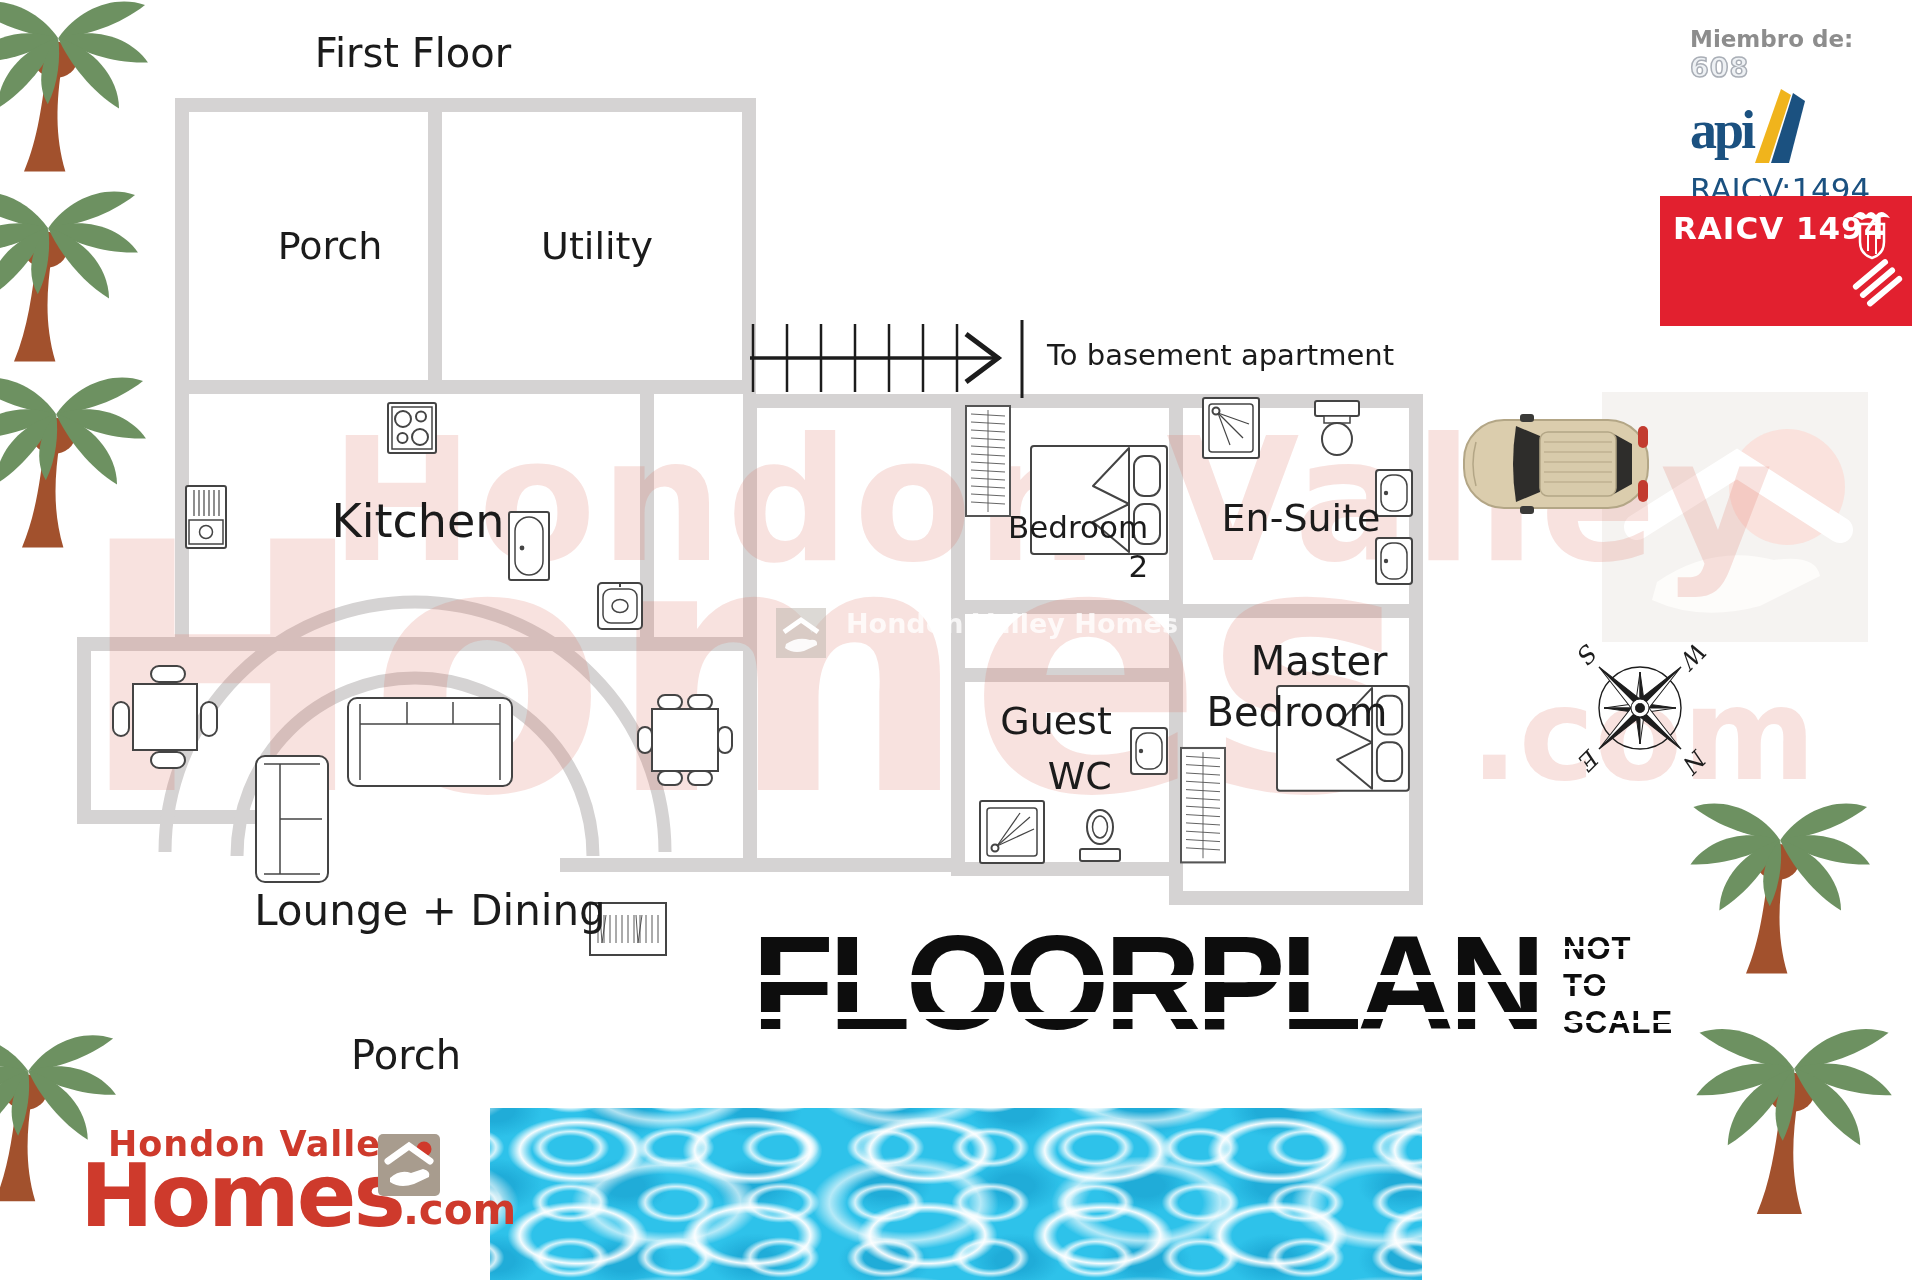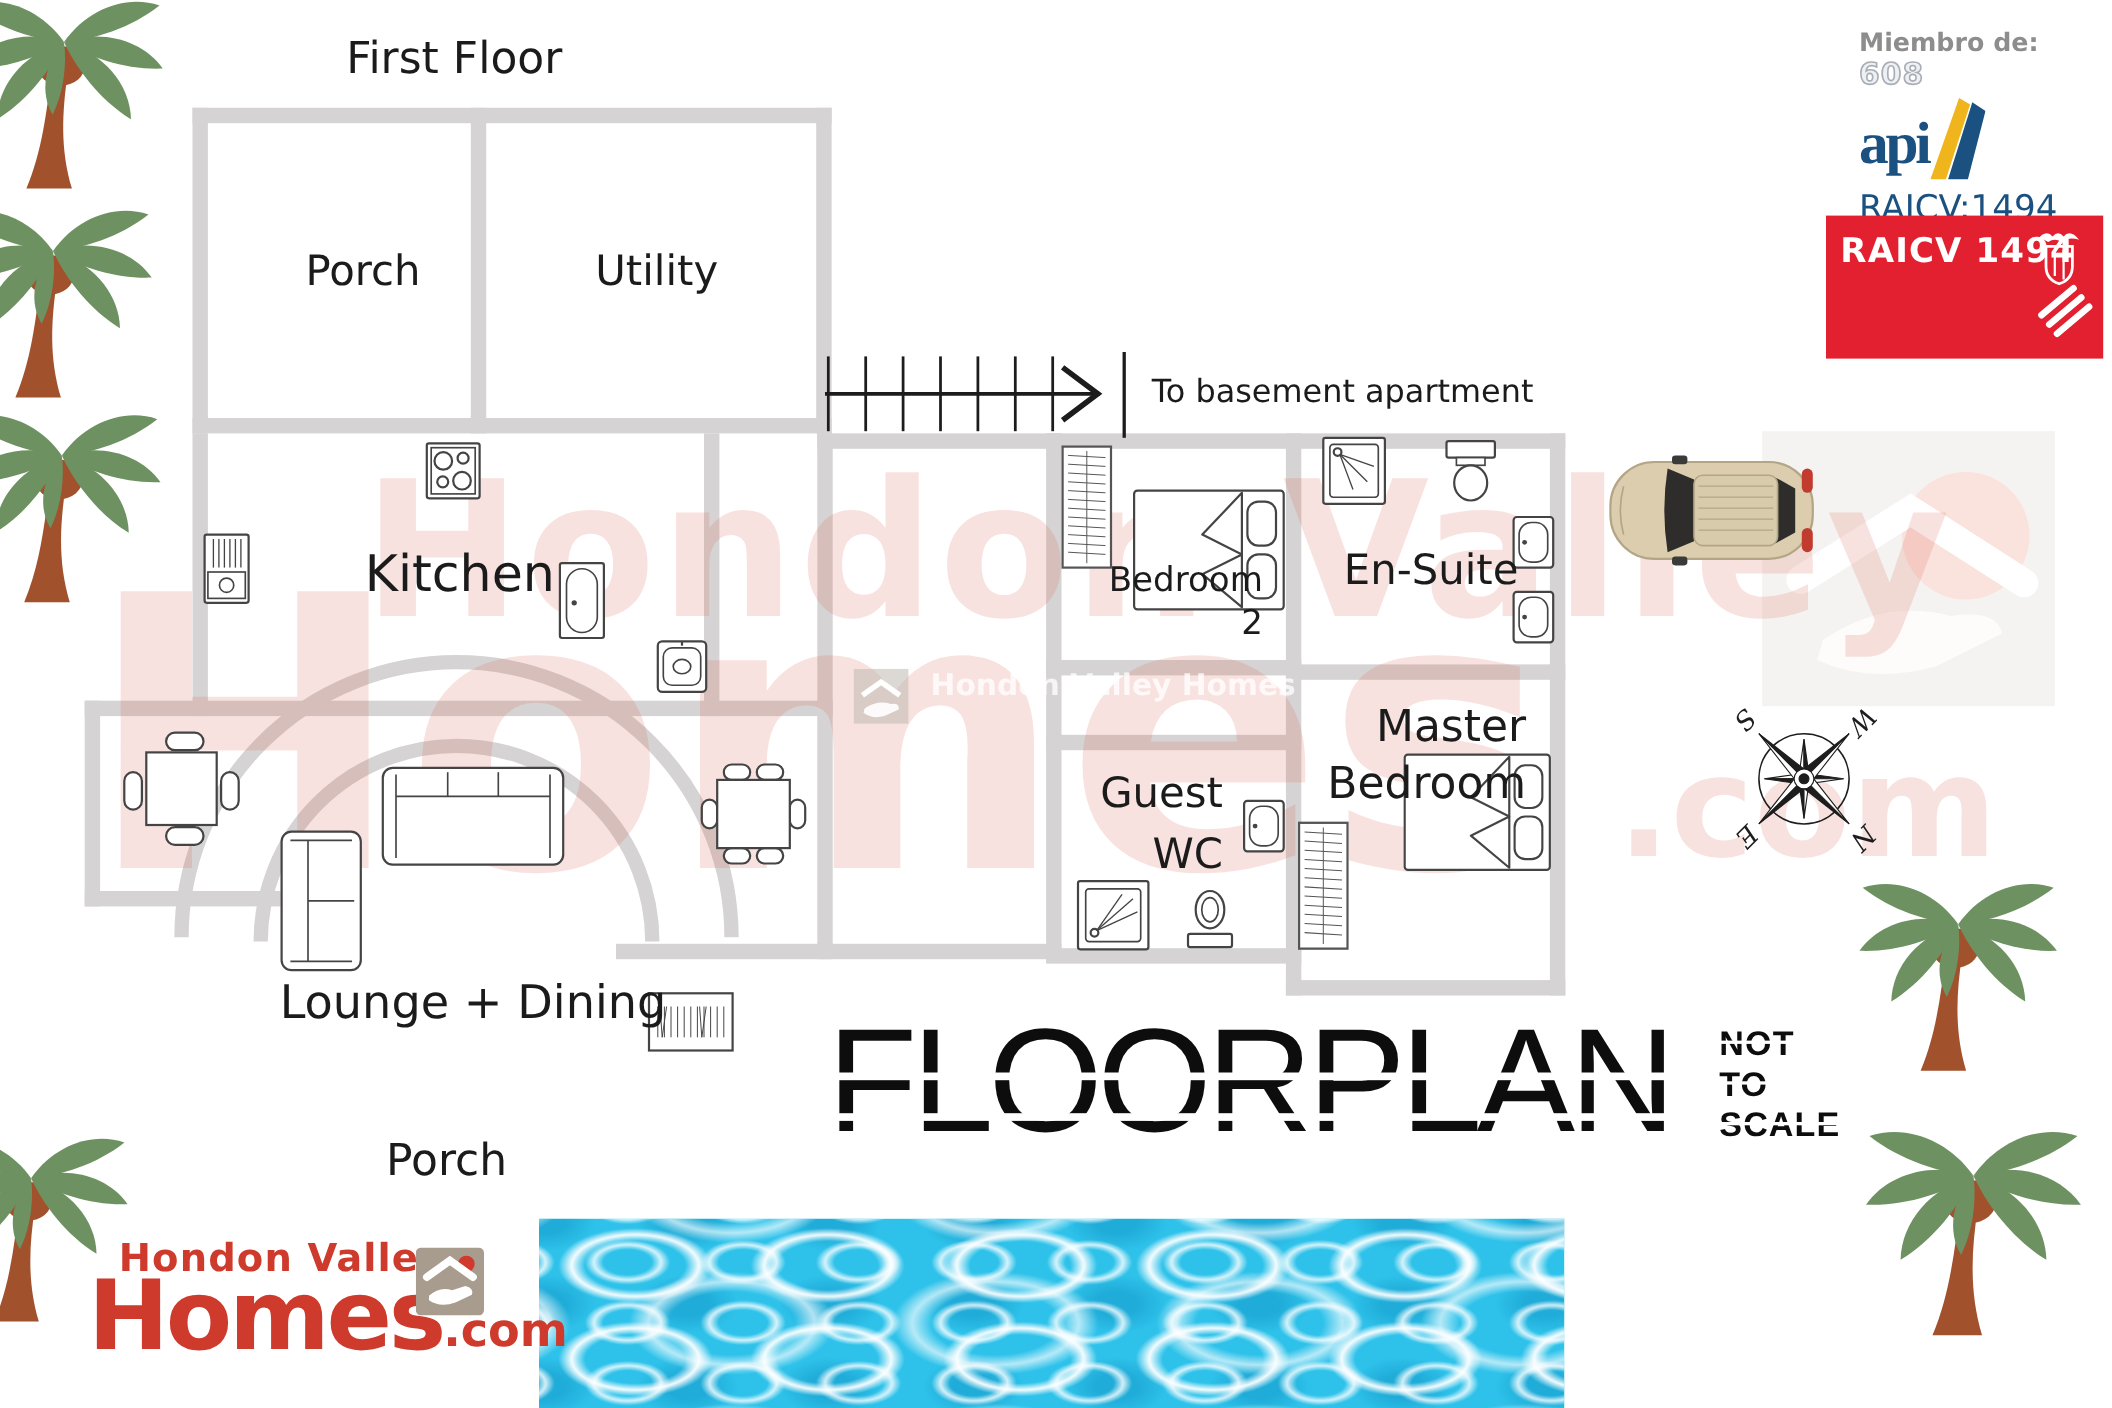--- a/index.html
+++ b/index.html
@@ -26,21 +26,21 @@
   .bedroom2{left:1078px;top:508px;font-size:31px;line-height:39px;}
   .ensuite{left:1301px;top:496px;font-size:38px;}
   .guestwc{left:1056px;top:694px;font-size:38px;line-height:55px;}
   .master{left:1297px;top:636px;font-size:40px;line-height:51px;}
   .lounge{left:430px;top:886px;font-size:42px;}
   .porch{left:406px;top:1032px;font-size:40px;}
   .basement{left:1047px;top:338px;font-size:29px;}
 
   
   .stamp{position:absolute;left:752px;top:928px;z-index:5;}
-  .stamp-title{position:relative;font-family:"Liberation Sans",sans-serif;font-weight:400;
+  .stamp-title{position:relative;font-family:"Liberation Sans",sans-serif;font-weight:700;
                font-size:134px;line-height:110px;letter-spacing:-5px;color:#0d0d0d;}
   .stamp-title .cut{position:absolute;left:-6px;right:-6px;height:7px;background:#fff;}
   .cut-a{top:47px;} .cut-b{top:84px;}
   .nts{position:absolute;left:1563px;top:930px;z-index:5;font-family:"Liberation Sans",sans-serif;
        font-weight:700;font-size:31px;line-height:37px;letter-spacing:1px;color:#0d0d0d;}
   .nts div{position:relative;}
   .nts .cut{position:absolute;left:0;right:auto;width:100%;height:3px;background:#fff;top:16px;}
 
   
   .api{position:absolute;left:1690px;top:26px;width:210px;z-index:5;text-align:left;}

